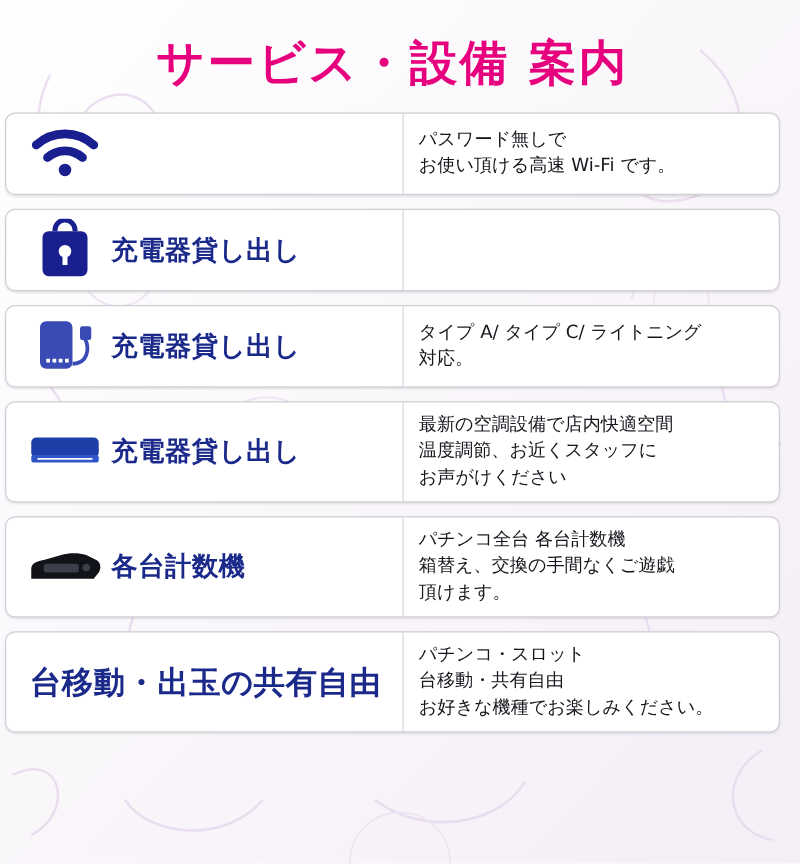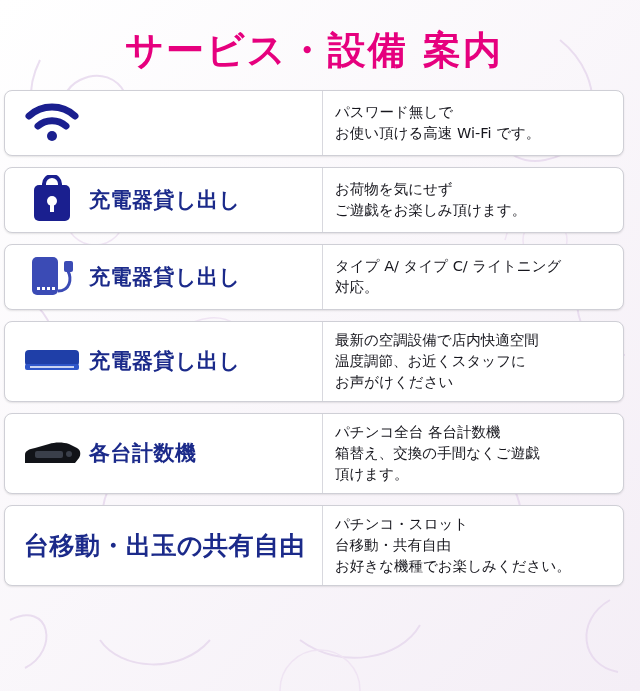--- a/index.html
+++ b/index.html
@@ -174,24 +174,20 @@
         <div class="icon-box">
           <svg width="46" height="50" viewBox="0 0 46 50" aria-hidden="true">
             <path d="M15,10 v-1 a8,8 0 0 1 16,0 v1" fill="none" stroke="#1a1f8f" stroke-width="4"></path>
             <rect x="5" y="10" width="36" height="36" rx="5" fill="#1a1f8f"></rect>
             <circle cx="23" cy="26" r="5" fill="#ffffff"></circle>
             <rect x="21" y="26" width="4" height="11" fill="#ffffff"></rect>
           </svg>
         </div>
         <div class="left-label">充電器貸し出し</div>
       </div>
-      <div class="row-right">
-        <div class="right-text">お荷物を気にせず
-ご遊戯をお楽しみ頂けます。</div>
-      </div>
     </div>
 
     <div class="row">
       <div class="row-left">
         <div class="icon-box">
           <svg width="56" height="52" viewBox="0 0 56 52" aria-hidden="true">
             <rect x="8" y="6" width="26" height="38" rx="5" fill="#3b4bb5"></rect>
             <g fill="#ffffff">
               <rect x="13" y="36" width="3" height="3"></rect>
               <rect x="18" y="36" width="3" height="3"></rect>

